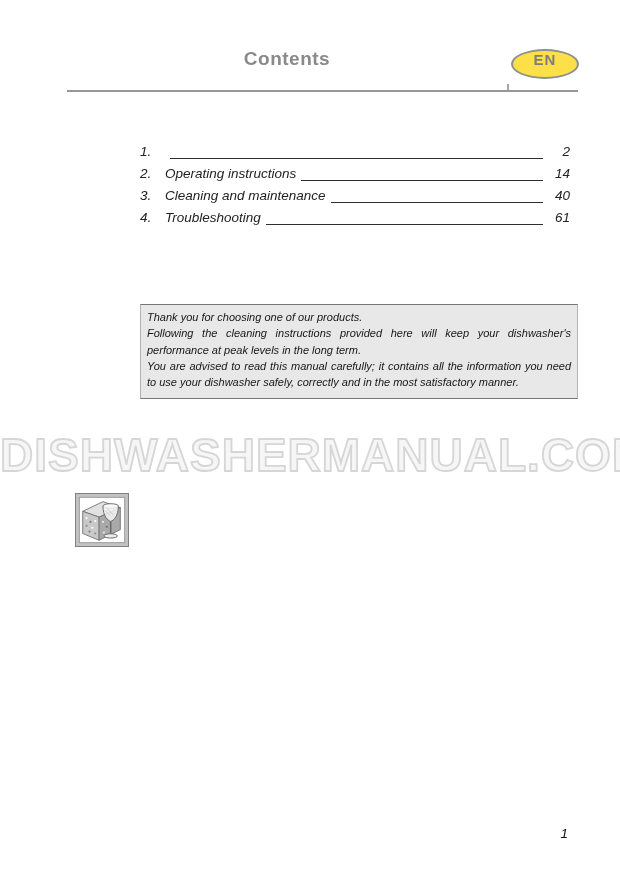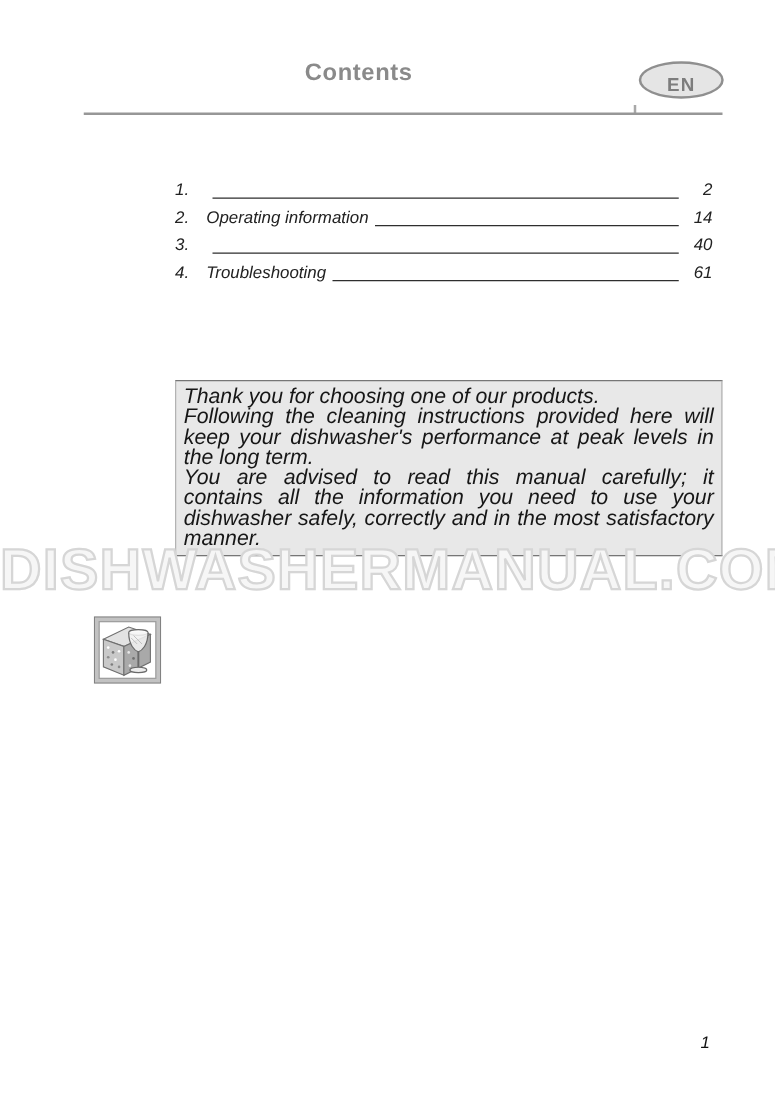--- a/index.html
+++ b/index.html
@@ -32,27 +32,27 @@
   }
   .lang-badge {
     position: absolute;
     left: 511px;
     top: 33px;
     width: 64px;
     height: 26px;
     border: 2px solid #8f8f8f;
     border-radius: 50%;
     display: flex;
-    align-items: flex-end;
+    align-items: flex-start;
     justify-content: center;
     font-size: 15px;
     font-weight: bold;
     letter-spacing: 1px;
     color: #7d7d7d;
-    background: #e5e5e5;
+    background: #fde047;
   }
   .header-rule {
     position: absolute;
     left: 67px;
     top: 74px;
     width: 511px;
     height: 2px;
     background: #979797;
   }
   .header-rule-tick {
@@ -105,21 +105,21 @@
     left: 140px;
     width: 438px;
     box-sizing: border-box;
     background: #e8e8e8;
     border-top: 1.5px solid #767676;
     border-bottom: 1.5px solid #767676;
     border-left: 1px solid #b3b3b3;
     border-right: 1px solid #b3b3b3;
     padding: 4px 6px 5px 6px;
     font-style: italic;
-    font-size: 17px;
+    font-size: 11px;
     line-height: 16.3px;
     text-align: justify;
     color: #161616;
   }
   .gray-box p { margin: 0; }
   .intro-box { top: 288px; min-height: 95px; }
   .user-box  { top: 480px; min-height: 55px; }
 
   
   .watermark {
@@ -171,26 +171,27 @@
   <div class="header-rule"></div>
 
   <div class="toc">
     <div class="toc-row">
       <span class="toc-num">1.</span>
       <span class="toc-leader"></span>
       <span class="toc-page">2</span>
     </div>
     <div class="toc-row">
       <span class="toc-num">2.</span>
-      <span class="toc-label">Operating information</span>
+      <span class="toc-label">Operating instructions</span>
       <span class="toc-leader"></span>
       <span class="toc-page">14</span>
     </div>
     <div class="toc-row">
       <span class="toc-num">3.</span>
+      <span class="toc-label">Cleaning and maintenance</span>
       <span class="toc-leader"></span>
       <span class="toc-page">40</span>
     </div>
     <div class="toc-row">
       <span class="toc-num">4.</span>
       <span class="toc-label">Troubleshooting</span>
       <span class="toc-leader"></span>
       <span class="toc-page">61</span>
     </div>
   </div>

